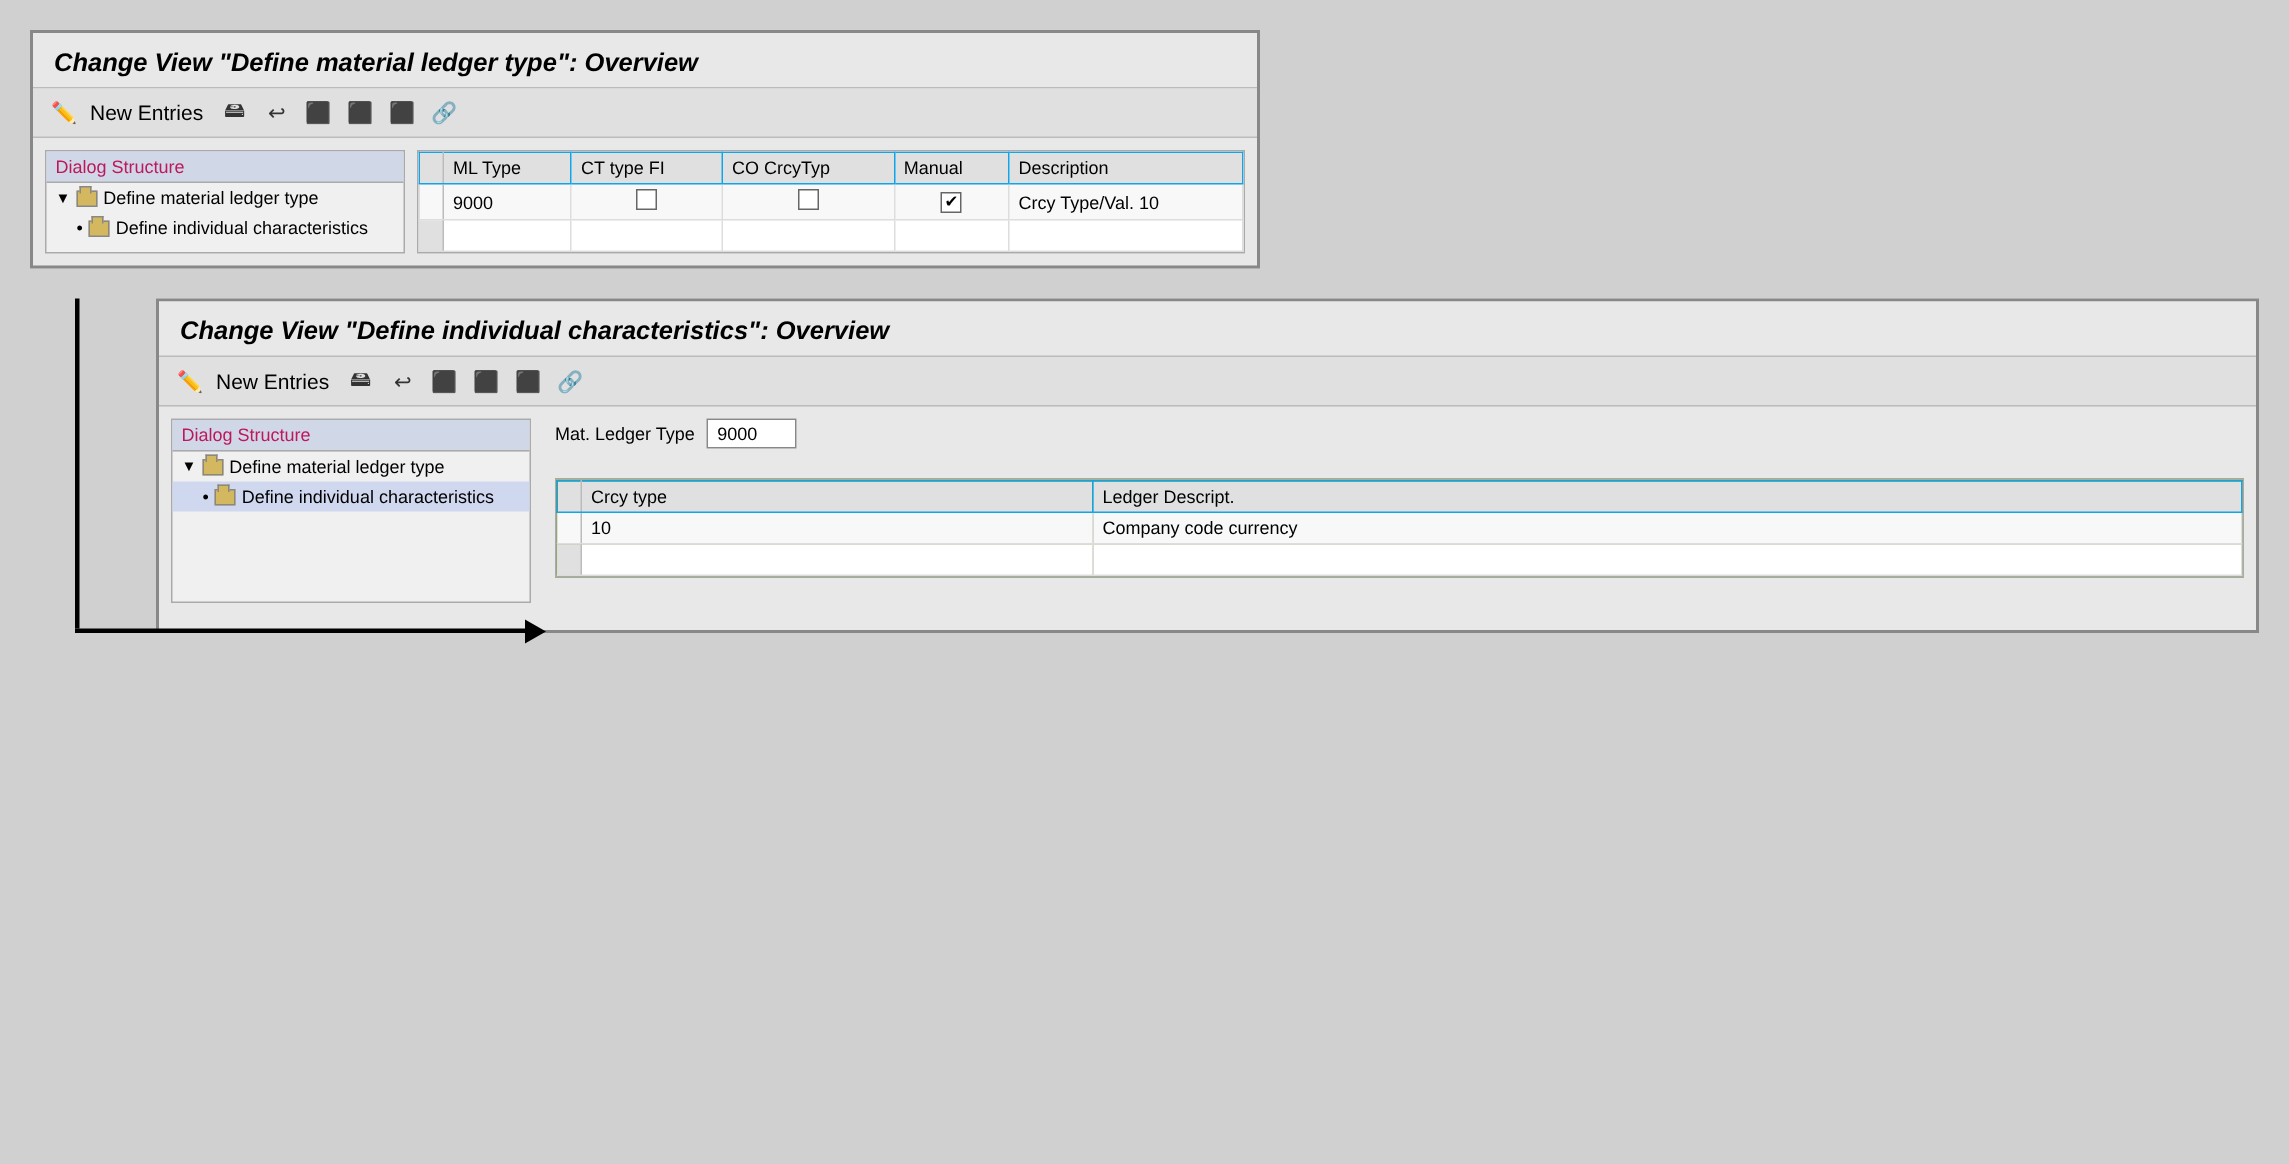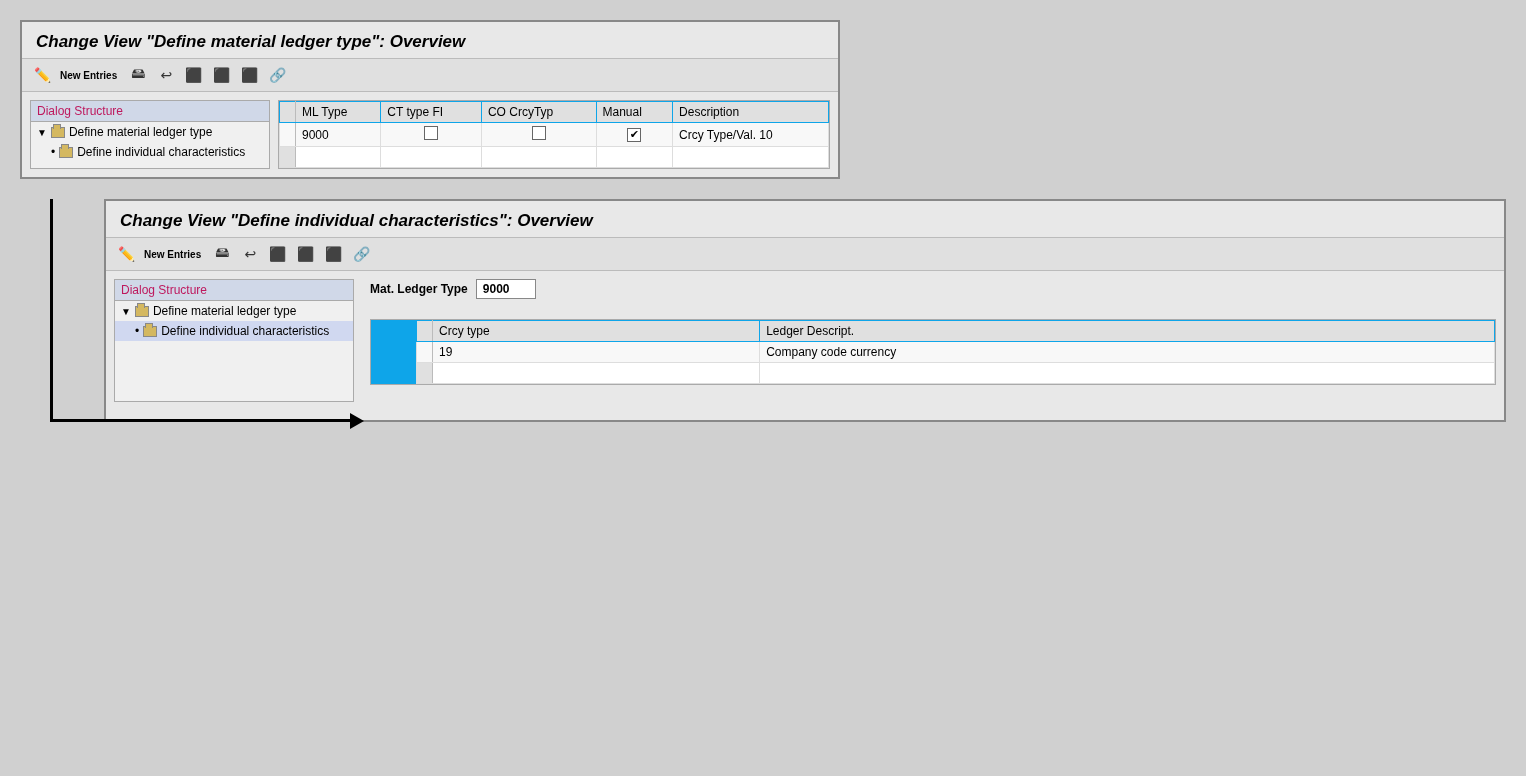--- a/index.html
+++ b/index.html
@@ -44,22 +44,22 @@
       display: inline-flex;
       align-items: center;
       justify-content: center;
       cursor: pointer;
       font-size: 14px;
       color: #333;
       border: 1px solid transparent;
     }
 
     .toolbar-label {
-      font-size: 10px;
-      font-weight: bold;
+      font-size: 14px;
+      font-weight: normal;
       cursor: pointer;
       color: #000;
       margin-right: 4px;
     }
 
     .window-body {
       display: flex;
       padding: 8px;
       gap: 0;
     }
@@ -195,42 +195,40 @@
       display: flex;
       padding: 8px;
       gap: 8px;
     }
 
     .mat-ledger-row {
       display: flex;
       align-items: center;
       gap: 8px;
       margin-bottom: 10px;
-      font-weight: bold;
     }
 
     .mat-ledger-label {
       font-size: 12px;
       white-space: nowrap;
     }
 
     .mat-ledger-value {
       border: 1px solid #888;
       background: #fff;
       padding: 2px 6px;
       font-size: 12px;
       min-width: 60px;
     }
 
     .bottom-table-area {
       border: 1px solid #aaa;
-      background: #0ea5e9;
+      background: #4d7c0f;
       overflow: hidden;
       margin-top: 8px;
-      padding-left: 45px;
     }
   </style>
 </head>
 <body>
 
 
 
 
 <div class="window">
   <div class="window-title">Change View "Define material ledger type": Overview</div>
@@ -354,21 +352,21 @@
             <thead>
               <tr>
                 <th class="row-selector"></th>
                 <th>Crcy type</th>
                 <th>Ledger Descript.</th>
               </tr>
             </thead>
             <tbody>
               <tr>
                 <td class="row-selector"></td>
-                <td>19</td>
+                <td>10</td>
                 <td>Company code currency</td>
               </tr>
               <tr>
                 <td class="row-selector"></td>
                 <td>&nbsp;</td>
                 <td></td>
               </tr>
             </tbody>
           </table>
         </div>

